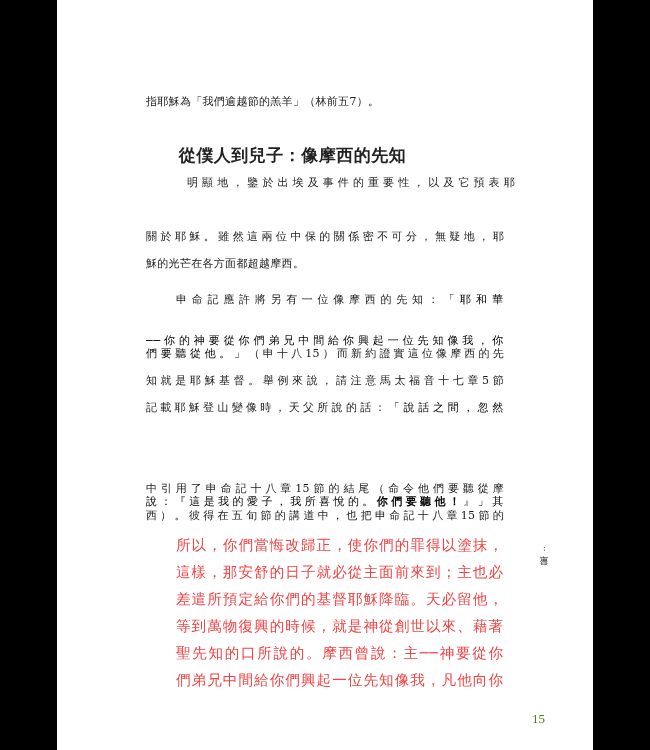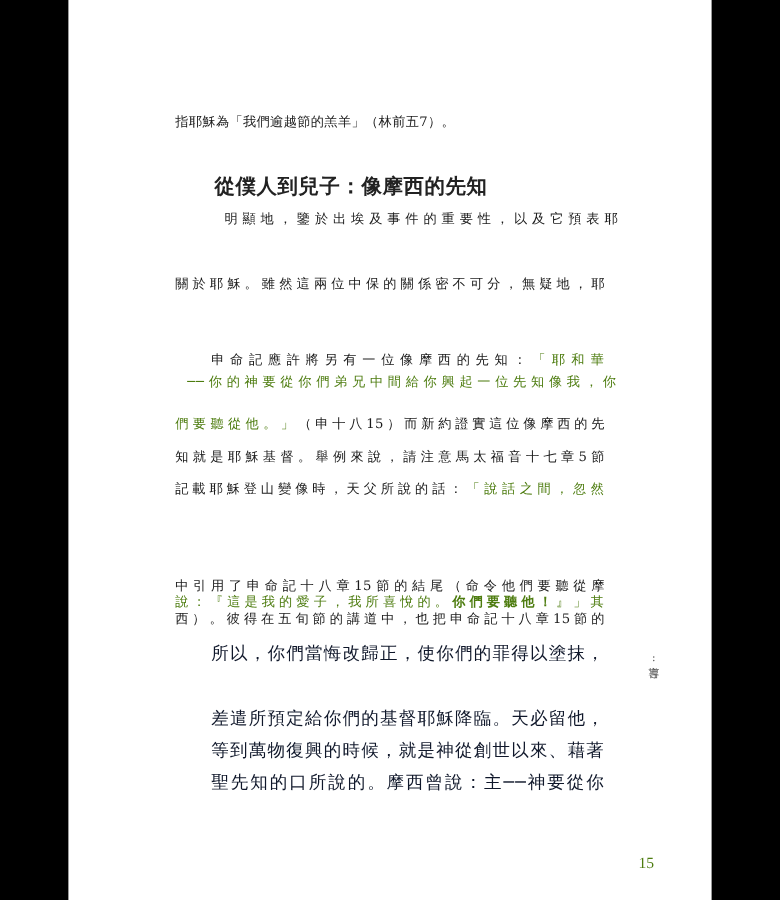--- a/index.html
+++ b/index.html
@@ -14,24 +14,24 @@
     position: absolute; left: 89px; width: 358px; font-size: 11px; line-height: 18px;
     white-space: nowrap; letter-spacing: 0.3px;
   }
   .justify { text-align: justify; text-align-last: justify; }
   .heading {
     position: absolute; left: 0; width: 471px; top: 144px; text-align: center;
     font-size: 17px; font-weight: bold; letter-spacing: 0.5px; color: #222;
   }
   .quote-line {
     position: absolute; left: 119px; width: 328px; font-size: 14.6px; line-height: 18px;
-    white-space: nowrap; letter-spacing: 0.9px; color: #0f172a;
+    white-space: nowrap; letter-spacing: 0.9px; color: #ef4444;
     text-align: justify; text-align-last: justify;
   }
-  .kai { letter-spacing: 0.8px; color: #4d7c0f; }
+  .kai { letter-spacing: 0.8px; color: #000000; }
   .bold { font-weight: bold; }
   .side-marker {
     position: absolute; left: 478px; top: 546px; width: 14px; font-size: 9px; line-height: 11px;
     color: #555; text-align: center; writing-mode: vertical-rl;
   }
   .page-number {
     position: absolute; left: 475px; top: 711px; font-size: 13px; color: #4d7c0f;
     font-family: "Liberation Serif", serif;
   }
 </style>
@@ -39,30 +39,33 @@
 <body>
 
 <div class="page">
 
   <div class="line" style="top:93px;">指耶穌為「我們逾越節的羔羊」（林前五7）。</div>
 
   <div class="heading">從僕人到兒子：像摩西的先知</div>
 
   <div class="line justify" style="top:174px; left:119px; width:328px;margin-left:11px;">明顯地，鑒於出埃及事件的重要性，以及它預表耶</div>
   <div class="line justify" style="top:228px;">關於耶穌。雖然這兩位中保的關係密不可分，無疑地，耶</div>
+  <div class="line" style="top:255px;">穌的光芒在各方面都超越摩西。</div>
 
   <div class="line justify" style="top:291px; left:119px; width:328px;"><span>申命記應許將另有一位像摩西的先知：</span><span class="kai">「耶和華</span></div>
-  <div class="line justify kai" style="top:310px;margin-left:10px;">──你的神要從你們弟兄中間給你興起一位先知像我，你</div>
+  <div class="line justify kai" style="top:332px;">──你的神要從你們弟兄中間給你興起一位先知像我，你</div>
   <div class="line justify" style="top:345px;"><span class="kai">們要聽從他。」</span><span>（申十八15）而新約證實這位像摩西的先</span></div>
   <div class="line justify" style="top:372px;">知就是耶穌基督。舉例來說，請注意馬太福音十七章5節</div>
   <div class="line justify" style="top:399px;"><span>記載耶穌登山變像時，天父所說的話：</span><span class="kai">「說話之間，忽然</span></div>
   <div class="line justify kai" style="top:453px;margin-top:40px;"><span>說：『這是我的愛子，我所喜悅的。</span><span class="bold">你們要聽他！</span><span>』」其</span></div>
   <div class="line justify" style="top:480px;">中引用了申命記十八章15節的結尾（命令他們要聽從摩</div>
   <div class="line justify" style="top:507px;">西）。彼得在五旬節的講道中，也把申命記十八章15節的</div>
 
   <div class="quote-line" style="top:536px;">所以，你們當悔改歸正，使你們的罪得以塗抹，</div>
+  <div class="quote-line" style="top:563px;">這樣，那安舒的日子就必從主面前來到；主也必</div>
   <div class="quote-line" style="top:590px;">差遣所預定給你們的基督耶穌降臨。天必留他，</div>
   <div class="quote-line" style="top:617px;">等到萬物復興的時候，就是神從創世以來、藉著</div>
   <div class="quote-line" style="top:644px;">聖先知的口所說的。摩西曾說：主──神要從你</div>
+  <div class="quote-line" style="top:671px;">們弟兄中間給你們興起一位先知像我，凡他向你</div>
 
   <div class="side-marker">·導言·</div>
   <div class="page-number">15</div>
 </div>
 
 </body></html>

